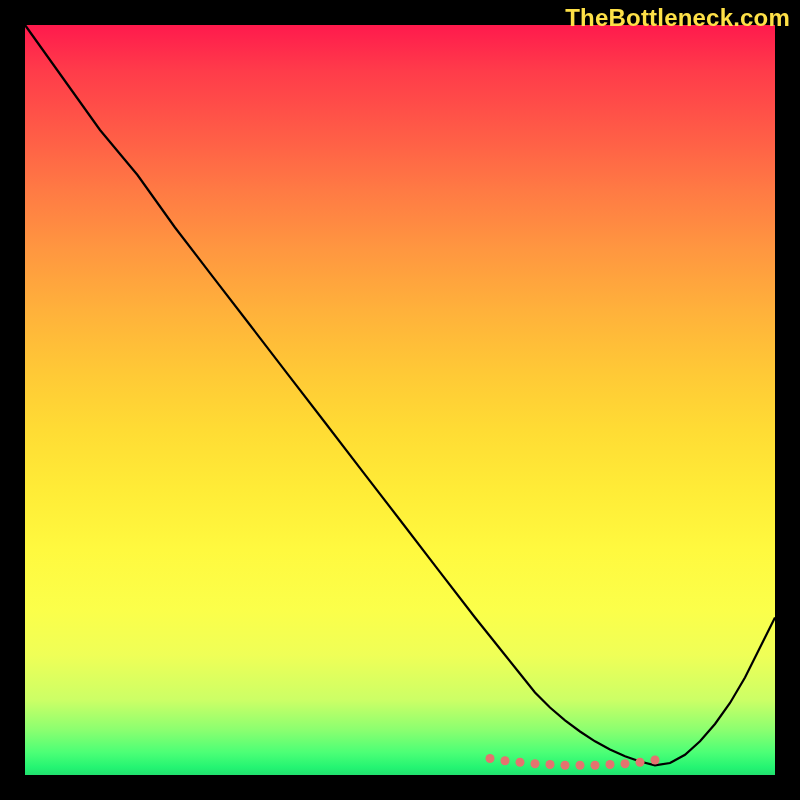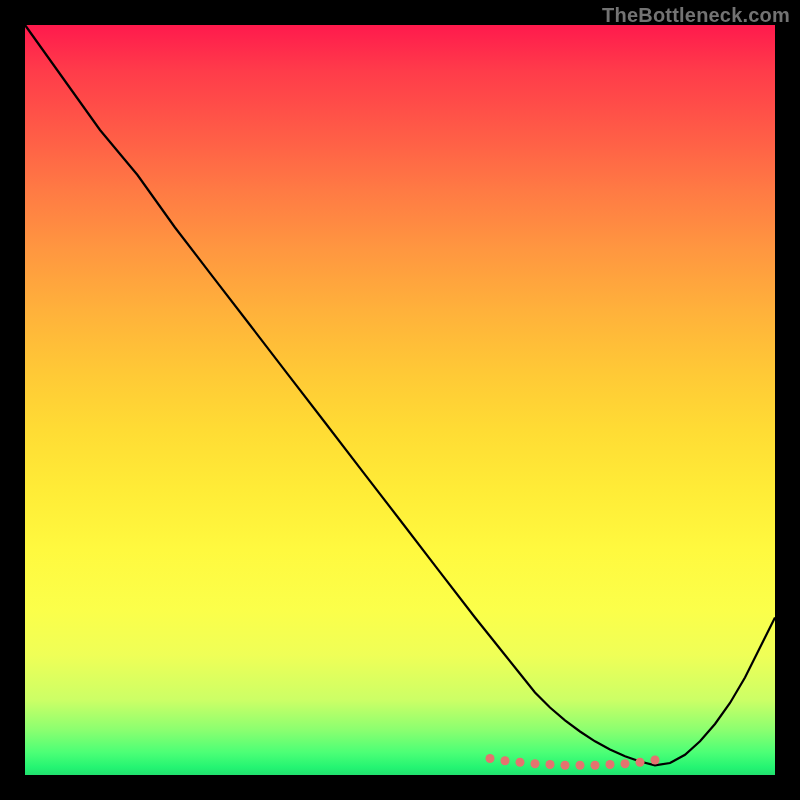--- a/index.html
+++ b/index.html
@@ -49,22 +49,22 @@
     left: 0;
     top: 0;
     width: 100%;
     height: 100%;
     overflow: visible;
   }
   .watermark {
     position: absolute;
     top: 4px;
     right: 10px;
-    color: #737373;
-    font-size: 20px;
+    color: #fde047;
+    font-size: 24px;
     font-weight: 600;
     letter-spacing: 0.2px;
     user-select: none;
   }
 </style>
 </head>
 <body>
 
 <div class="chart-container">
   <div class="plot-area">

